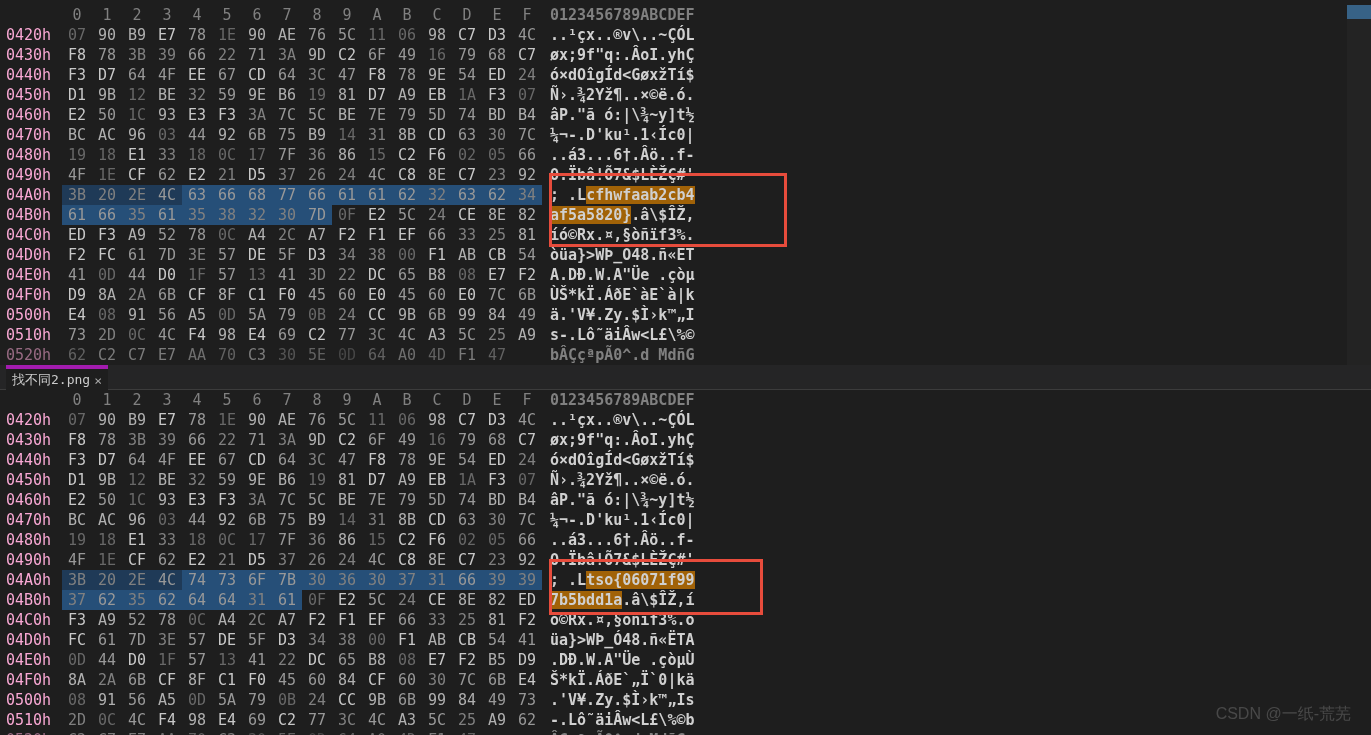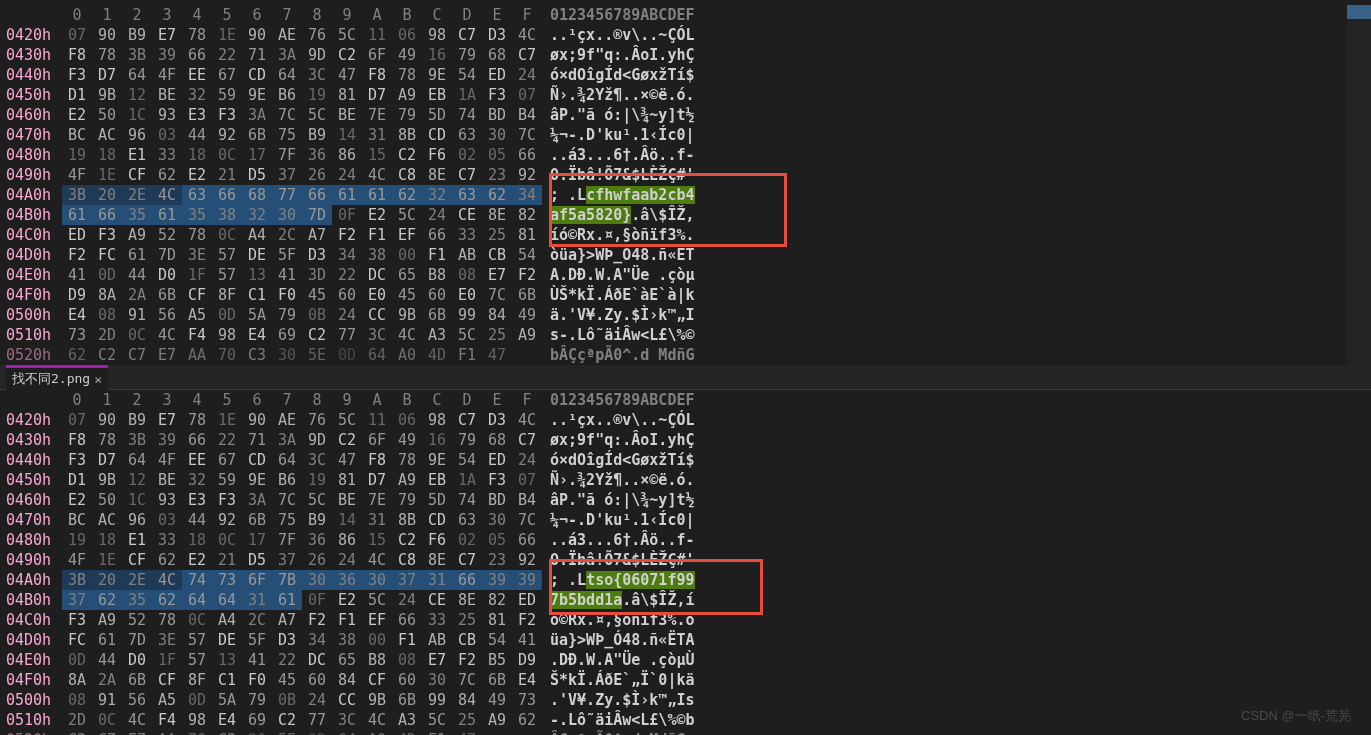--- a/index.html
+++ b/index.html
@@ -13,27 +13,27 @@
   .hex-col { width: 480px; }
   .ascii-col { width: 210px; margin-left: 8px; font-weight: bold; }
   .hexcell { display: inline-block; width: 30px; text-align: center; }
   .shade-a { color: #c8c8c8; }
   .shade-b { color: #b0b0b0; }
   .shade-c { color: #989898; }
   .shade-d { color: #808080; }
   .shade-e { color: #686868; }
   .sel-bg { background: #264f78; }
   .sel-bg2 { background: #1f3a57; }
-  .ascii-sel { background: #4d7c0f; }
+  .ascii-sel { background: #a16207; }
   .redbox { position: absolute; border: 3px solid #e74c3c; pointer-events: none; }
   .tabbar { height: 24px; background: #252526; display: flex; align-items: center; padding-left: 6px; }
-  .tab { background: #1e1e1e; color: #cccccc; padding: 2px 6px; font-size: 13px; border-top: 4px solid #a21caf; display: flex; align-items: center; gap: 4px; }
+  .tab { background: #1e1e1e; color: #cccccc; padding: 2px 6px; font-size: 13px; border-top: 6px solid #a21caf; display: flex; align-items: center; gap: 4px; }
   .tab-close { color: #aaa; cursor: pointer; }
   .divider { height: 1px; background: #3c3c3c; }
-  .watermark { position: absolute; right: 20px; bottom: 10px; color: rgba(200,200,200,0.25); font-size: 13px; font-family: sans-serif; pointer-events: none; }
+  .watermark { position: absolute; right: 20px; bottom: 10px; color: rgba(200,200,200,0.25); font-size: 16px; font-family: sans-serif; pointer-events: none; }
   .cut { height: 5px; background: #1e1e1e; }
   .dim-row { opacity: 0.55; }
   .minimap { position:absolute; right:0; top:0; width:24px; height:100%; background:#232323; }
   .mm-thumb { position:absolute; right:0; top:0; width:24px; height:14px; background:#4fb0ff; opacity:.45;}
 </style>
 </head>
 <body>
 
 <div id="root">
     <div class="cut"></div>

